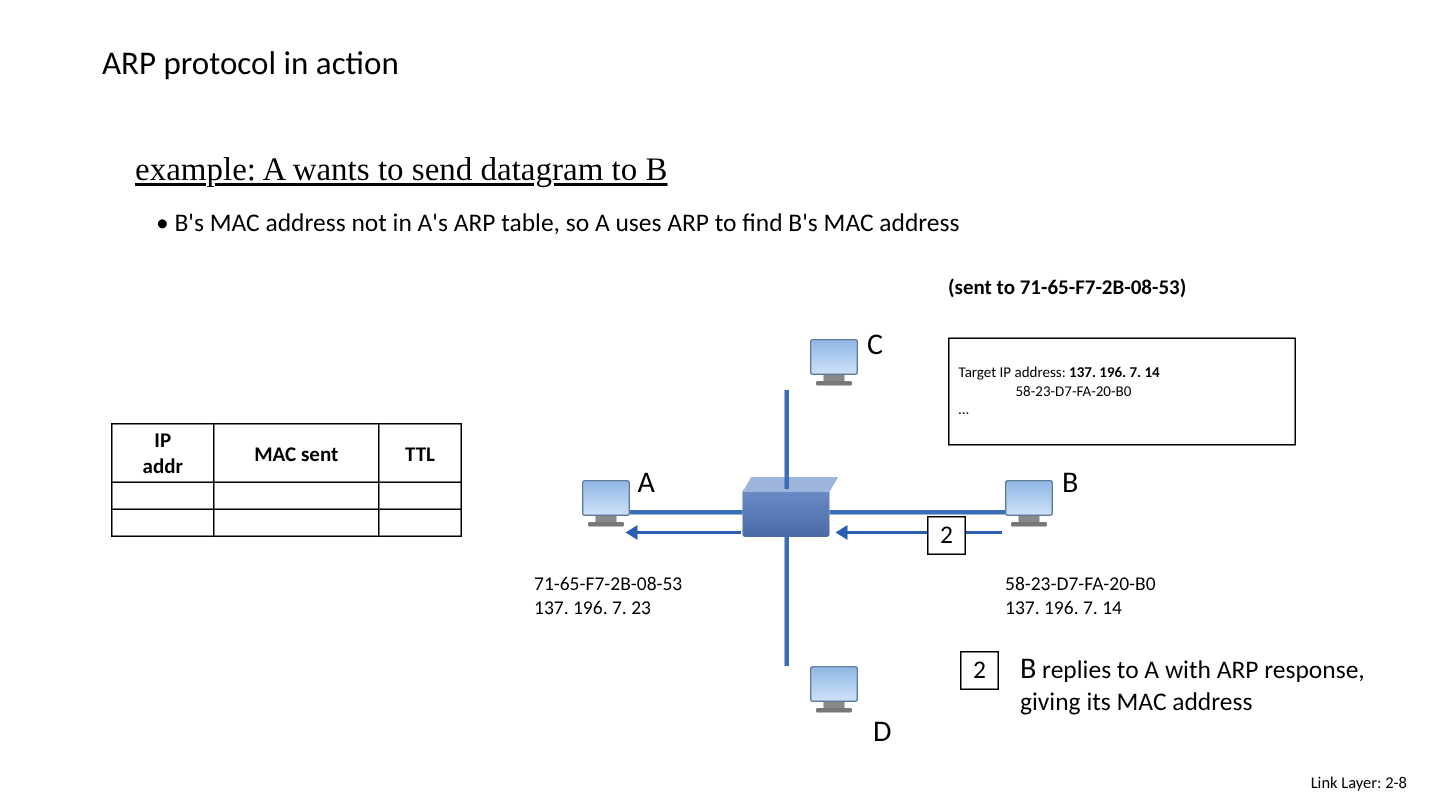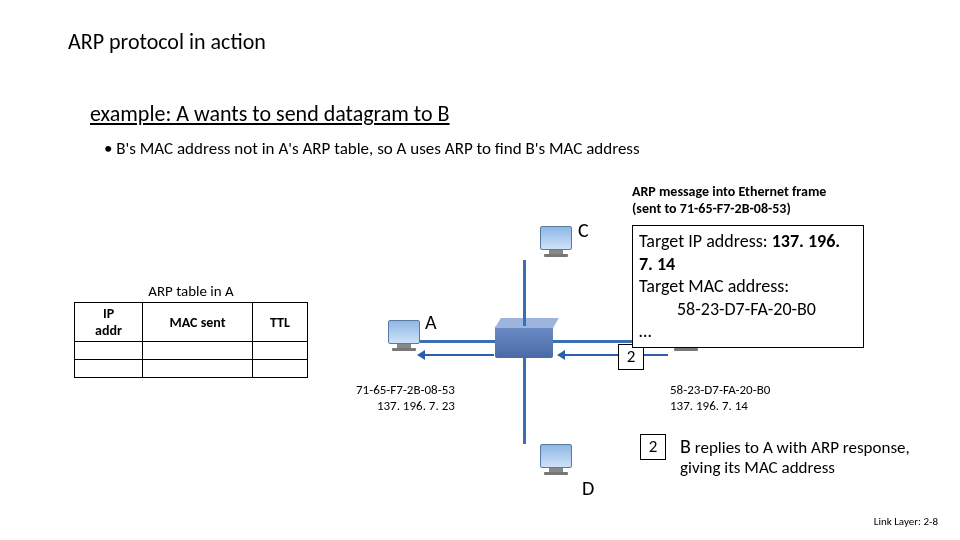--- a/index.html
+++ b/index.html
@@ -1,18 +1,18 @@
 <!DOCTYPE html>
 <html><head>
 <meta charset="utf-8">
 <style>
   * { box-sizing: border-box; margin: 0; padding: 0; }
   body { width: 960px; height: 540px; font-family: "Calibri", "Segoe UI", Arial, sans-serif; background: #fff; position: relative; overflow: hidden; }
   .title { position: absolute; top: 28px; left: 68px; font-size: 22px; font-weight: 400; color: #000; }
-  .subtitle { position: absolute; top: 100px; left: 90px; font-size: 22px; text-decoration: underline; }
+  .subtitle { position: absolute; top: 100px; left: 90px; font-size: 22px; text-decoration: underline; font-family: Liberation Serif, serif; }
   .bullet { position: absolute; top: 138px; left: 104px; font-size: 17px; }
   .bullet::before { content: "• "; color: #000; }
 
   
   .arptable { position: absolute; top: 282px; left: 74px; }
   .arptable-title { font-size: 15px; text-align: center; padding-bottom: 2px; }
   .arptable table { border-collapse: collapse; }
   .arptable th, .arptable td { border: 1px solid #000; font-size: 14px; font-weight: 700; padding: 2px 17px; text-align: center; }
   .arptable th.col-ip { width: 68px; }
   .arptable th.col-mac { width: 110px; }
@@ -35,42 +35,41 @@
   .arrow-h.left::before { content: ""; position: absolute; left: -8px; top: -4px; border: 5px solid transparent; border-right: 8px solid #2a5fb0; }
 
   
   .conn { position: absolute; background: #3a6fb5; }
 
   
   .step { position: absolute; width: 26px; height: 26px; border: 1.5px solid #000; background: #fff; font-size: 17px; text-align: center; line-height: 24px; }
 
   
   .msgtitle { position: absolute; top: 184px; left: 632px; font-size: 14px; font-weight: 600; line-height: 1.2; }
-  .msgbox { position: absolute; top: 225px; left: 632px; width: 232px; border: 1px solid #000; background: #fff; font-size: 18px; padding: 4px 6px; line-height: 1.25; }
+  .msgbox { position: absolute; top: 225px; left: 632px; width: 232px; border: 1px solid #000; background: #fff; font-size: 10px; padding: 16px 6px; line-height: 1.25; }
   .msgbox .smac { padding-left: 38px; }
 
   
   .addr { position: absolute; font-size: 13px; line-height: 1.2; }
 
   
   .reply { position: absolute; top: 434px; left: 680px; font-size: 17px; width: 260px; line-height: 1.2; }
   .reply .B { font-size: 20px; }
 
   
   .footer { position: absolute; bottom: 12px; right: 22px; font-size: 11px; color: #000; }
 </style>
 </head>
 <body>
 
 <div class="title">ARP protocol in action</div>
 <div class="subtitle">example: A wants to send datagram to B</div>
 <div class="bullet">B's MAC address not in A's ARP table, so A uses ARP to find B's MAC address</div>
 
 <div class="arptable">
-  <div class="arptable-title">ARP table in A</div>
   <table>
     <tbody>
         <tr>
       <th class="col-ip">IP addr</th>
       <th class="col-mac">MAC sent</th>
       <th class="col-ttl">TTL</th>
     </tr>
     <tr>
           <td></td>
           <td></td>
@@ -121,34 +120,32 @@
 <div class="conn" style="top:358px; left:523px; width:3px; height:86px;"></div>
 
 <div class="arrow-h left" style="top:354px; left:420px; width:74px;"></div>
 
 <div class="arrow-h left" style="top:354px; left:560px; width:108px;"></div>
 
 <div class="step" style="top:344px; left:618px;">2</div>
 <div class="step" style="top:434px; left:640px;">2</div>
 
 <div class="msgtitle">
-  <div>ARP message into Ethernet frame</div>
   <div>(sent to 71-65-F7-2B-08-53)</div>
 </div>
 <div class="msgbox">
   <div>
     <span>Target IP address:</span>
     <b>137. 196. 7. 14</b>
   </div>
-  <div>Target MAC address:</div>
   <div class="smac">58-23-D7-FA-20-B0</div>
   <div>…</div>
 </div>
 
-<div class="addr" style="top:382px; left:356px;text-align:right;">
+<div class="addr" style="top:382px; left:356px;">
   <div>71-65-F7-2B-08-53</div>
   <div>137. 196. 7. 23</div>
 </div>
 <div class="addr" style="top:382px; left:670px;">
   <div>58-23-D7-FA-20-B0</div>
   <div>137. 196. 7. 14</div>
 </div>
 
 <div class="reply">
   <span class="B">B</span><span> replies to A with ARP response, giving its MAC address</span>

